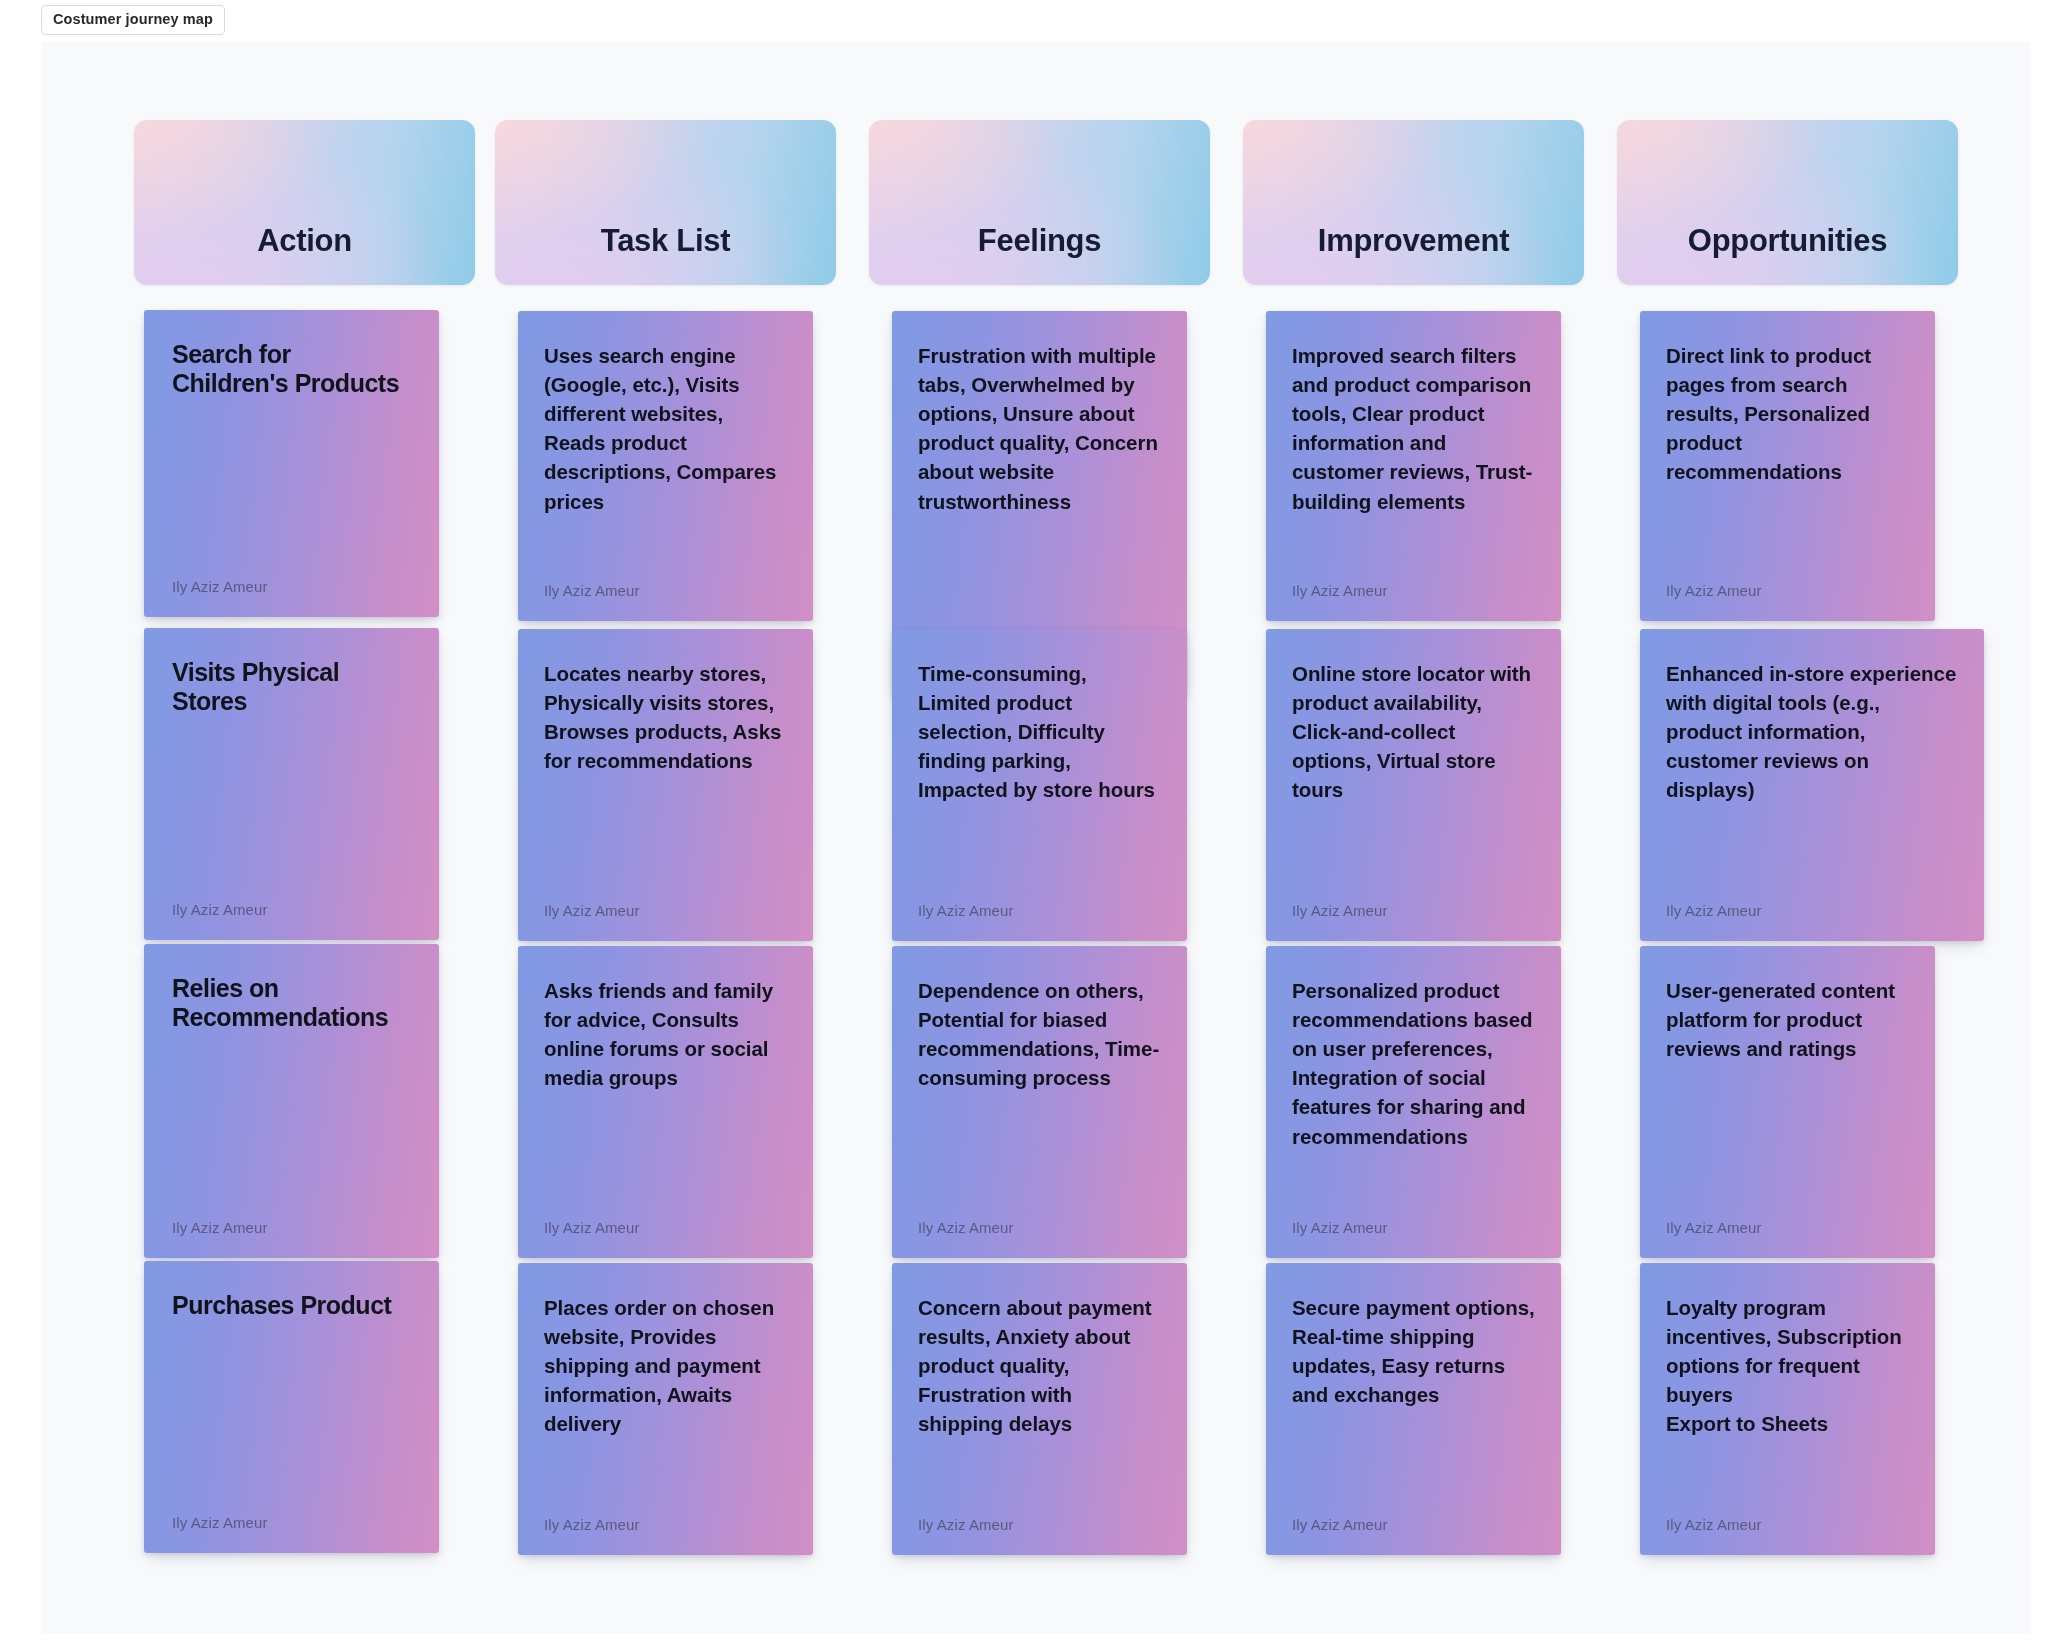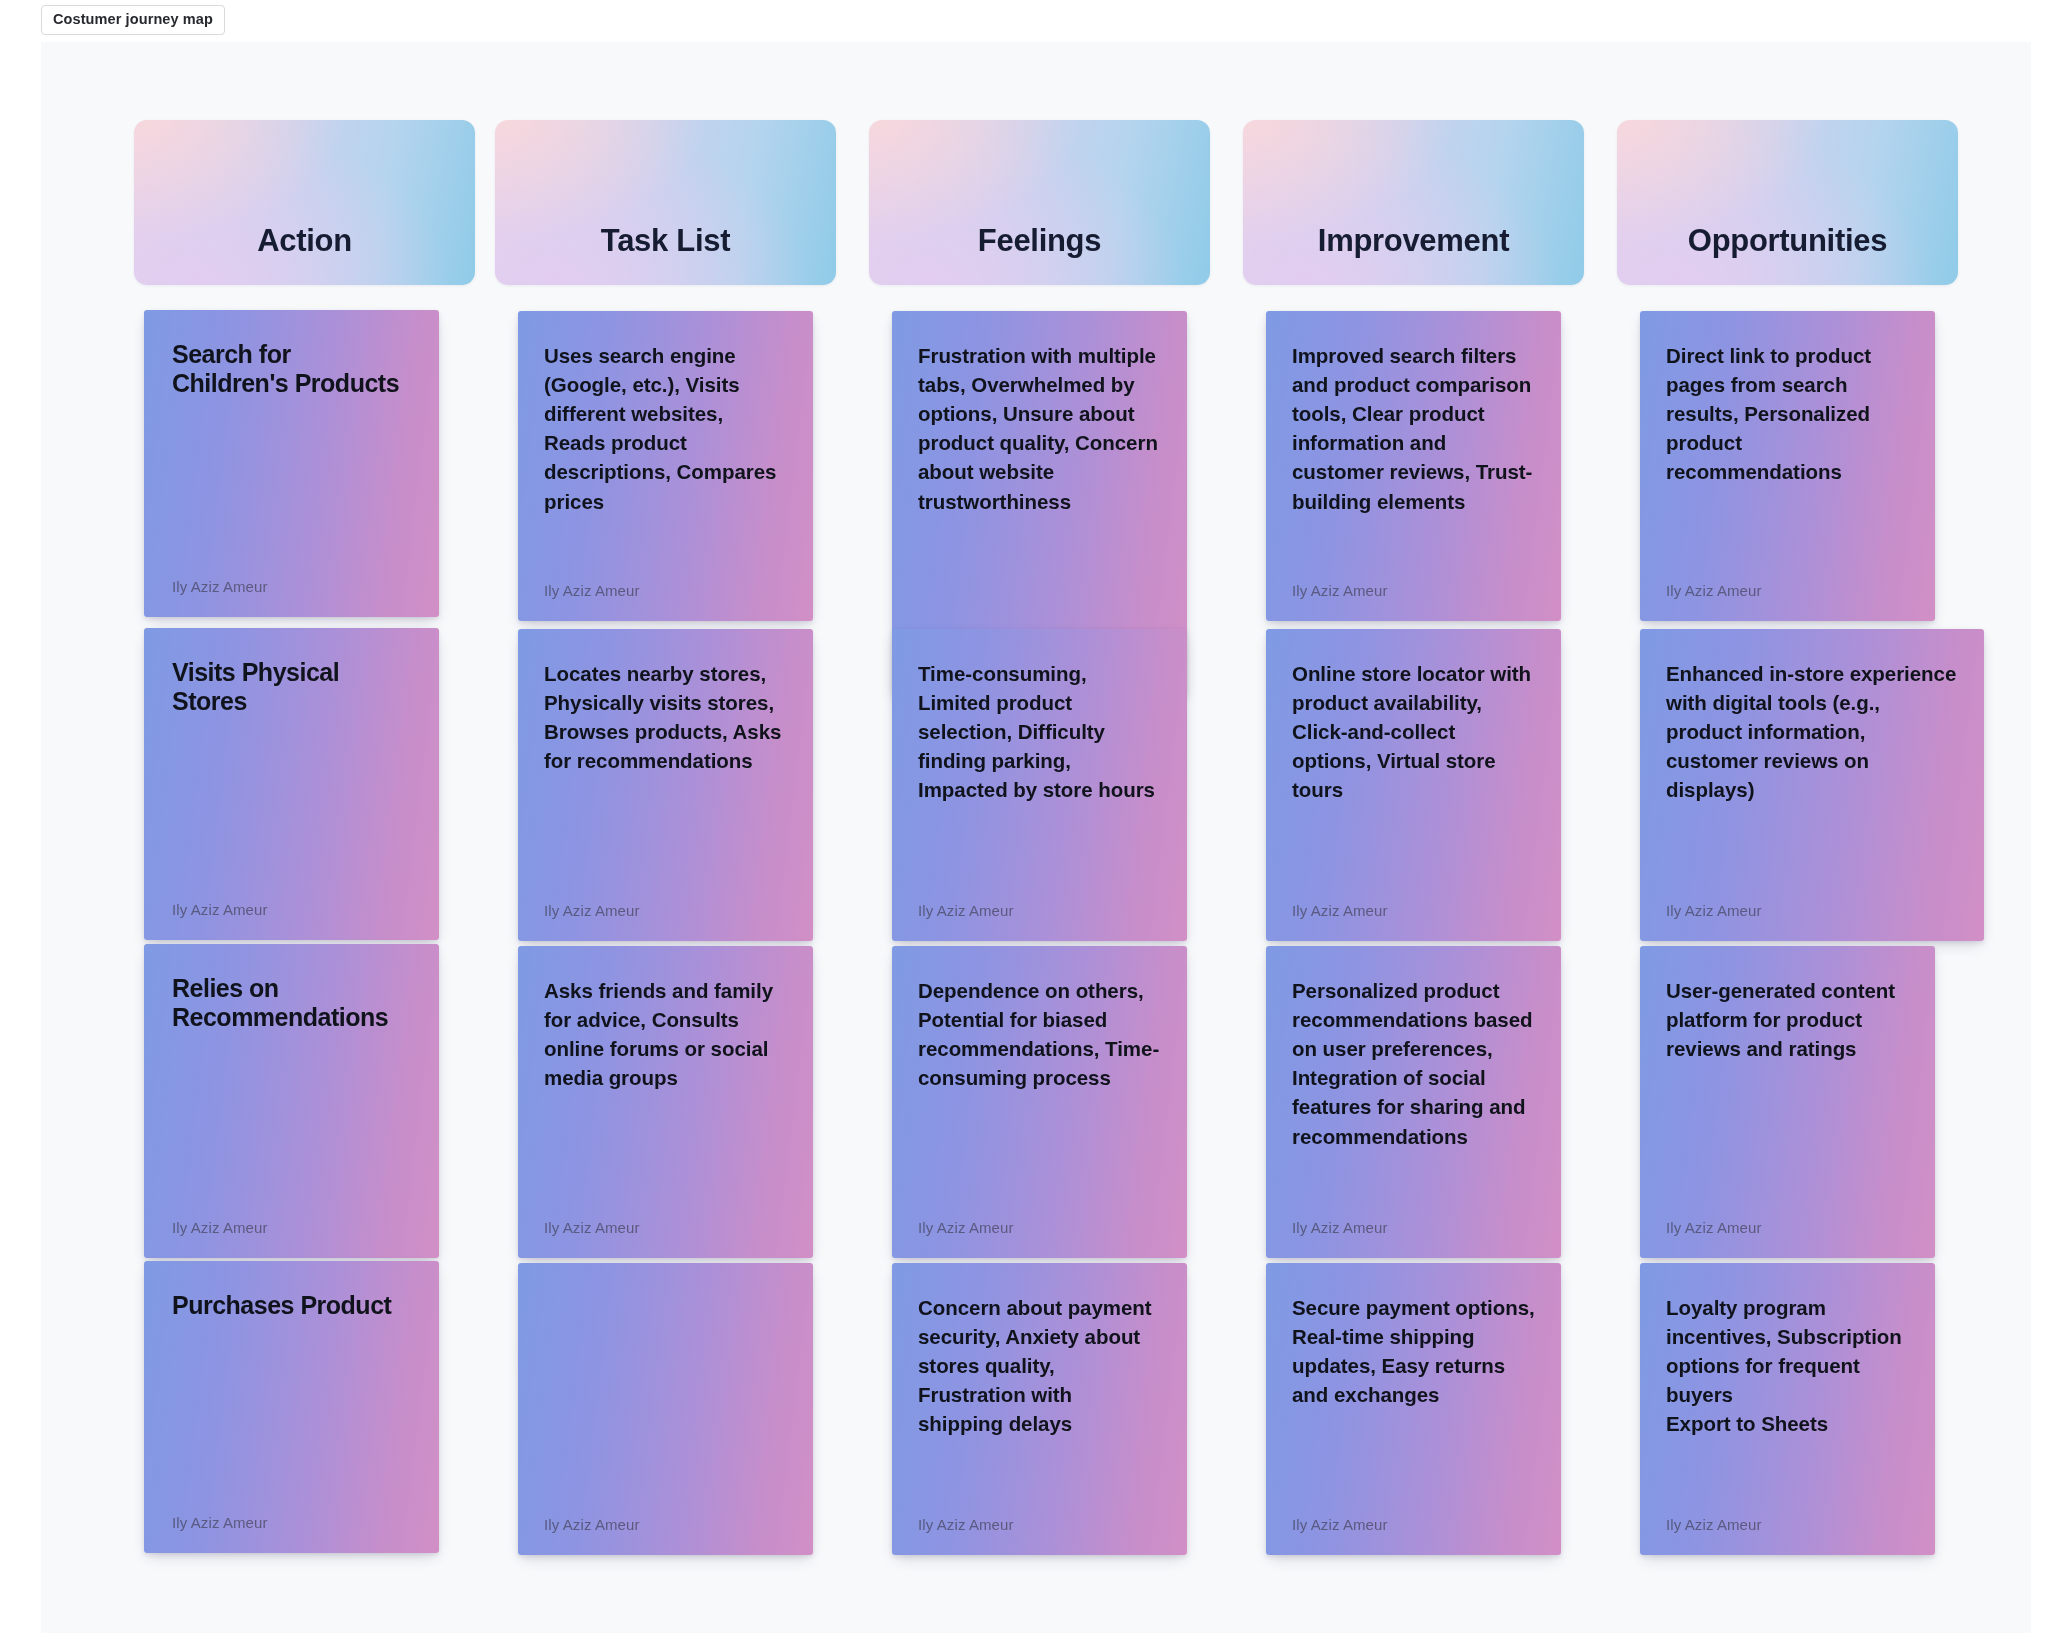--- a/index.html
+++ b/index.html
@@ -218,24 +218,25 @@
         <div class="note text-note" style="left:1519px; top:661px; width:295px; height:312px;">
           <div class="note-body">User-generated content platform for product reviews and ratings</div>
           <div class="note-author">Ily Aziz Ameur</div>
         </div>
 
         <div class="note action-note" style="left:23px;  top:976px; width:295px; height:292px;">
           <div class="note-body">Purchases Product</div>
           <div class="note-author">Ily Aziz Ameur</div>
         </div>
         <div class="note text-note" style="left:397px; top:978px; width:295px; height:292px;">
+          <div class="note-body">Places order on chosen website, Provides shipping and payment information, Awaits delivery</div>
           <div class="note-author">Ily Aziz Ameur</div>
         </div>
         <div class="note text-note" style="left:771px; top:978px; width:295px; height:292px;">
-          <div class="note-body">Concern about payment security, Anxiety about stores quality, Frustration with shipping delays</div>
+          <div class="note-body">Concern about payment results, Anxiety about product quality, Frustration with shipping delays</div>
           <div class="note-author">Ily Aziz Ameur</div>
         </div>
         <div class="note text-note" style="left:1145px; top:978px; width:295px; height:292px;">
           <div class="note-body">Secure payment options, Real-time shipping updates, Easy returns and exchanges</div>
           <div class="note-author">Ily Aziz Ameur</div>
         </div>
         <div class="note text-note" style="left:1519px; top:978px; width:295px; height:292px;">
           <div class="note-body" style="white-space:pre-line;">Loyalty program incentives, Subscription options for frequent buyers
 Export to Sheets</div>
           <div class="note-author">Ily Aziz Ameur</div>

